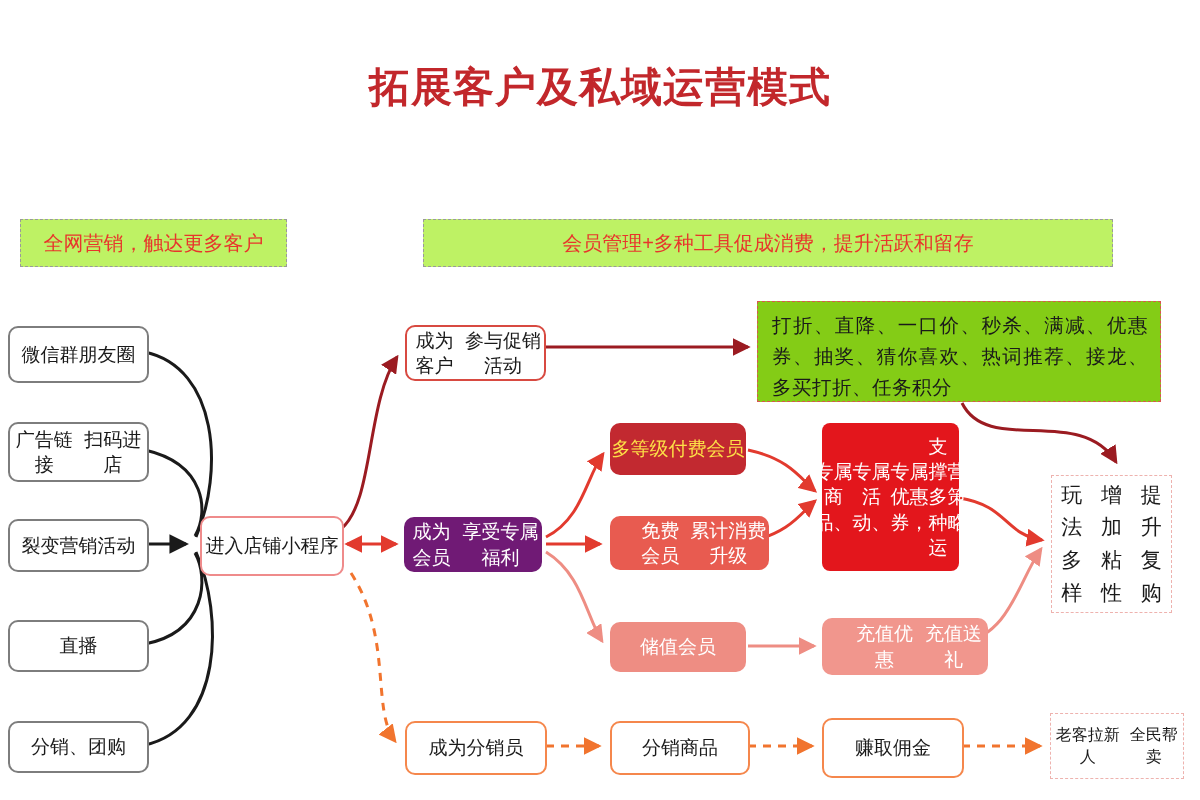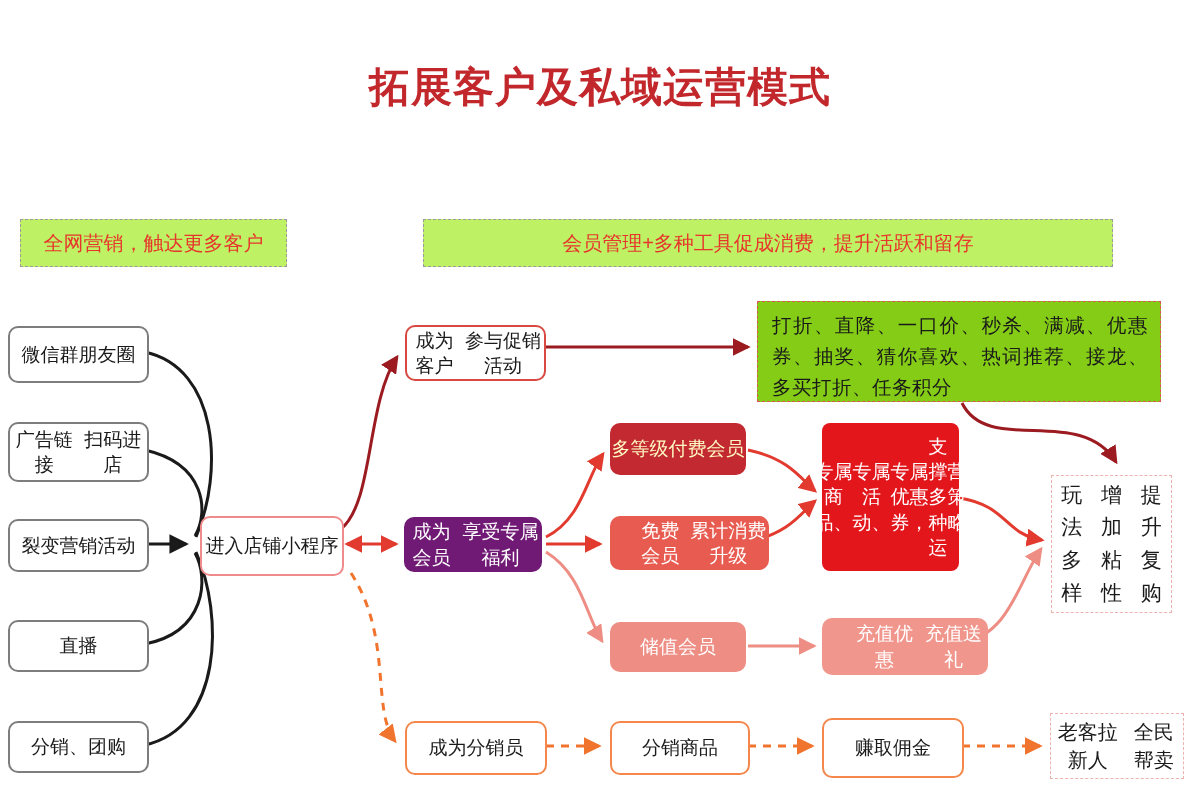--- a/index.html
+++ b/index.html
@@ -21,21 +21,21 @@
   }
   .node{
     position:absolute;z-index:2;border-radius:10px;
     display:flex;flex-direction:row;align-items:center;justify-content:center;
     font-size:19px;line-height:1.32;color:#1a1a1a;text-align:center;background:#fff;
   }
   .src{border:2px solid #7d7d7d;}
   .entry-box{border:2px solid #ef8b8b;}
   .customer-box{border:2px solid #d84a41;}
   .maroon{background:#701a75;color:#fff;border:none;}
-  .crimson{background:#c22930;color:#fef9c3;border:none;}
+  .crimson{background:#c22930;color:#fde047;border:none;}
   .salmonred{background:#e85b50;color:#fff;border:none;}
   .salmon{background:#ee8d83;color:#fff;border:none;}
   .salmon2{background:#f1968d;color:#fff;border:none;}
   .brightred{background:#e3161c;color:#fff;border:none;border-radius:8px;}
   .orange-box{border:2px solid #f5874c;}
   .dashed-pink{border:1px dashed #eeb2ae;border-radius:0;font-size:21px;line-height:1.55;}
   .promo{
     position:absolute;z-index:2;border:1px dashed #d95550;background:#84cc16;
     font-size:19.5px;line-height:1.6;color:#1a1a1a;text-align:justify;
     padding:8px 12px 8px 14px;box-sizing:border-box;letter-spacing:0.5px;
@@ -177,18 +177,18 @@
 
   <div class="node orange-box" style="left:405px;top:705px;width:138px;height:50px;">
     <span>成为分销员</span>
   </div>
   <div class="node orange-box" style="left:610px;top:705px;width:136px;height:50px;">
     <span>分销商品</span>
   </div>
   <div class="node orange-box" style="left:822px;top:702px;width:138px;height:56px;">
     <span>赚取佣金</span>
   </div>
-  <div class="node dashed-pink" style="left:1050px;top:697px;width:132px;height:64px;font-size:20px;line-height:1.4;">
+  <div class="node dashed-pink" style="left:1050px;top:697px;width:132px;height:64px;font-size:16px;line-height:1.4;">
     <span>老客拉新人</span>
     <span>全民帮卖</span>
   </div>
 
 </div>
 
 </body></html>

